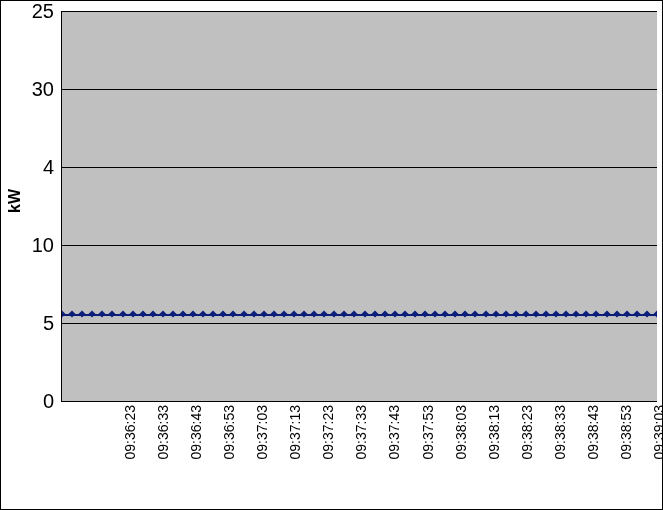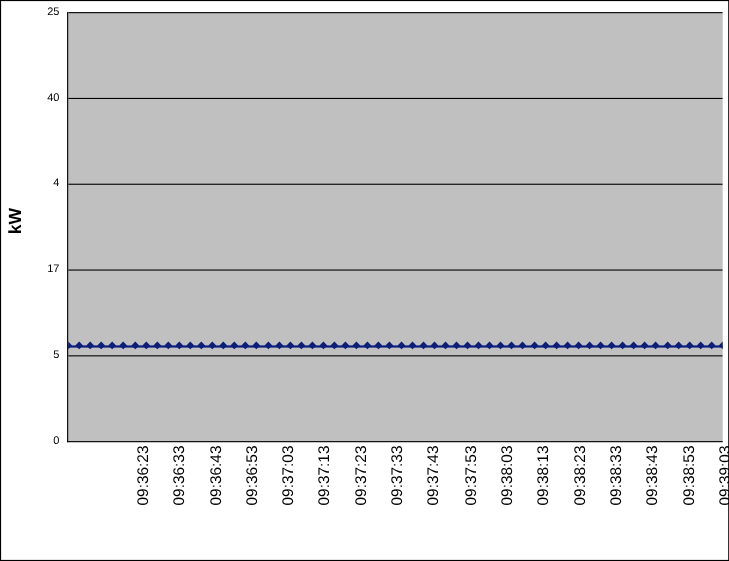--- a/index.html
+++ b/index.html
@@ -48,21 +48,21 @@
     height: 5px;
     background: #0b1e7a;
     transform: translate(-50%, -50%) rotate(45deg);
   }
   
   .y-tick {
     position: absolute;
     right: 608px; 
     width: 45px;
     text-align: right;
-    font-size: 10px;
+    font-size: 20px;
     color: #000;
     transform: translateY(-50%);
   }
   
   .y-title {
     position: absolute;
     left: 2px;
     top: 200px;
     transform: translateY(-50%) rotate(-90deg);
     transform-origin: center;
@@ -91,23 +91,23 @@
 </head>
 <body>
 
 <div class="chart-frame">
 
   <div class="y-title">kW</div>
 
   <div id="y-ticks-container">
       <div class="y-tick" style="top: 400px;">0</div>
       <div class="y-tick" style="top: 322px;">5</div>
-      <div class="y-tick" style="top: 244px;">17</div>
+      <div class="y-tick" style="top: 244px;">10</div>
       <div class="y-tick" style="top: 166px;">4</div>
-      <div class="y-tick" style="top: 88px;">40</div>
+      <div class="y-tick" style="top: 88px;">30</div>
       <div class="y-tick" style="top: 10px;">25</div>
     </div>
 
   <div class="plot-area" id="plot-area">
       <div class="gridline" style="top: 312px;"></div>
       <div class="gridline" style="top: 234px;"></div>
       <div class="gridline" style="top: 156px;"></div>
       <div class="gridline" style="top: 78px;"></div>
       <div class="gridline" style="top: 0px;"></div>
       <div class="series-line" style="top: 302.64px; border-top-color: rgb(11, 30, 122);"></div>

